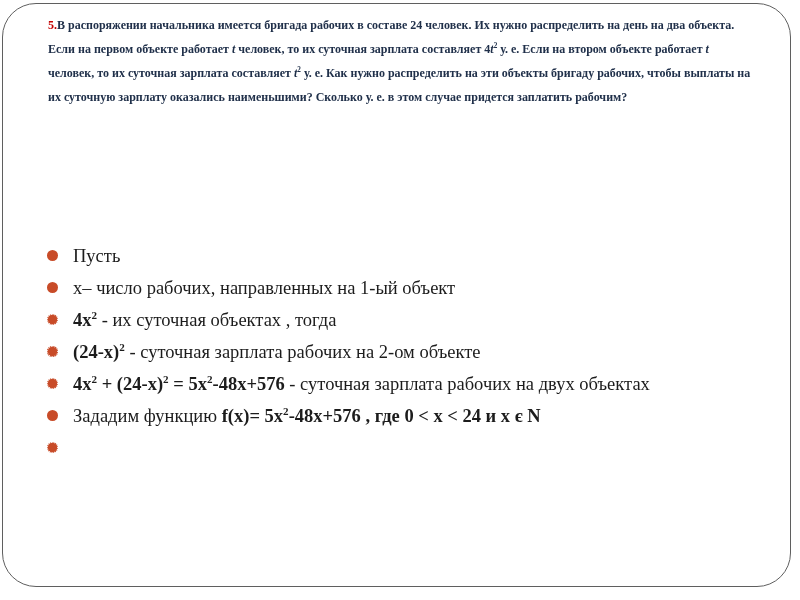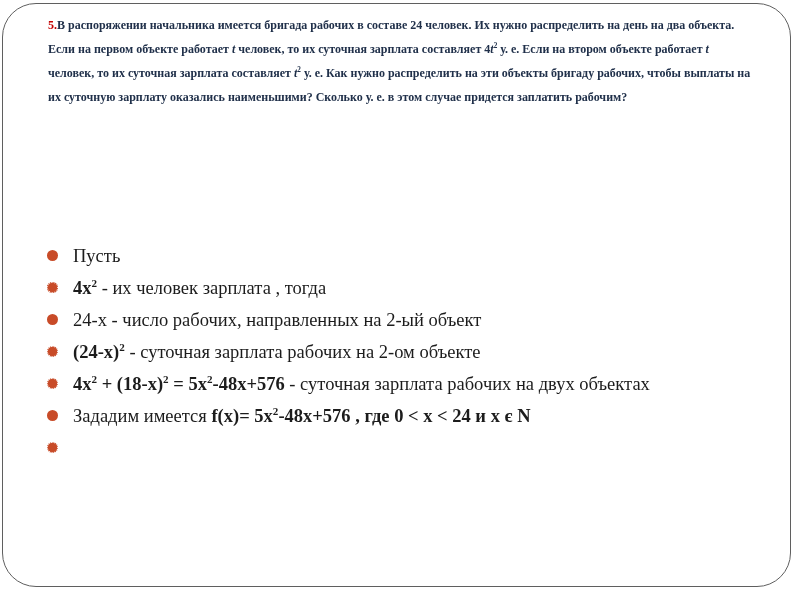--- a/index.html
+++ b/index.html
@@ -36,20 +36,20 @@
   }
   .bullet.dotted{border:1.5px dotted #ffffff;box-sizing:border-box;}
 </style>
 </head>
 <body style="--bg: #ffffff; --frame: #5f5f5f; --accent: #c84b28; --title: #20304a; --num: #c30000; --body: #1c1c1c;">
 
 <div class="frame"></div>
 <div class="title"><span class="red">5.</span><span>В распоряжении начальника имеется бригада рабочих в составе 24 человек. Их нужно распределить на день на два объекта. Если на первом объекте работает </span><span class="i">t</span><span> человек, то их суточная зарплата составляет 4</span><span class="i">t</span><span class="sup">2</span><span> у. е. Если на втором объекте работает </span><span class="i">t</span><span> человек, то их суточная зарплата составляет </span><span class="i">t</span><span class="sup">2</span><span> у. е. Как нужно распределить на эти объекты бригаду рабочих, чтобы выплаты на их суточную зарплату оказались наименьшими? Сколько у. е. в этом случае придется заплатить рабочим?</span></div>
 <ul class="list">
     <li><span class="bullet "></span><span><span>Пусть</span></span></li>
+    <li><span class="bullet "></span><span><span>х– число рабочих, направленных на 1-ый объект</span></span></li>
+    <li><span class="bullet dotted"></span><span><span class="b">4x</span><span class="b sup">2</span><span> - их суточная объектах , тогда</span></span></li>
     <li><span class="bullet "></span></li>
-    <li><span class="bullet dotted"></span><span><span class="b">4x</span><span class="b sup">2</span><span> - их человек зарплата , тогда</span></span></li>
-    <li><span class="bullet "></span><span><span>24-x - число рабочих, направленных на 2-ый объект</span></span></li>
     <li><span class="bullet dotted"></span><span><span class="b">(24-x)</span><span class="b sup">2</span><span> - суточная зарплата рабочих на 2-ом объекте</span></span></li>
-    <li><span class="bullet dotted"></span><span><span class="b">4x</span><span class="b sup">2</span><span class="b"> + (18-x)</span><span class="b sup">2</span><span class="b"> = 5x</span><span class="b sup">2</span><span class="b">-48x+576</span><span> - суточная зарплата рабочих на двух объектах</span></span></li>
-    <li><span class="bullet "></span><span><span>Зададим имеется </span><span class="b">f(x)= 5x</span><span class="b sup">2</span><span class="b">-48x+576 , где 0 &lt; x &lt; 24 и х є N</span></span></li>
+    <li><span class="bullet dotted"></span><span><span class="b">4x</span><span class="b sup">2</span><span class="b"> + (24-x)</span><span class="b sup">2</span><span class="b"> = 5x</span><span class="b sup">2</span><span class="b">-48x+576</span><span> - суточная зарплата рабочих на двух объектах</span></span></li>
+    <li><span class="bullet "></span><span><span>Зададим функцию </span><span class="b">f(x)= 5x</span><span class="b sup">2</span><span class="b">-48x+576 , где 0 &lt; x &lt; 24 и х є N</span></span></li>
     <li><span class="bullet dotted"></span></li>
   </ul>
 
 </body></html>

